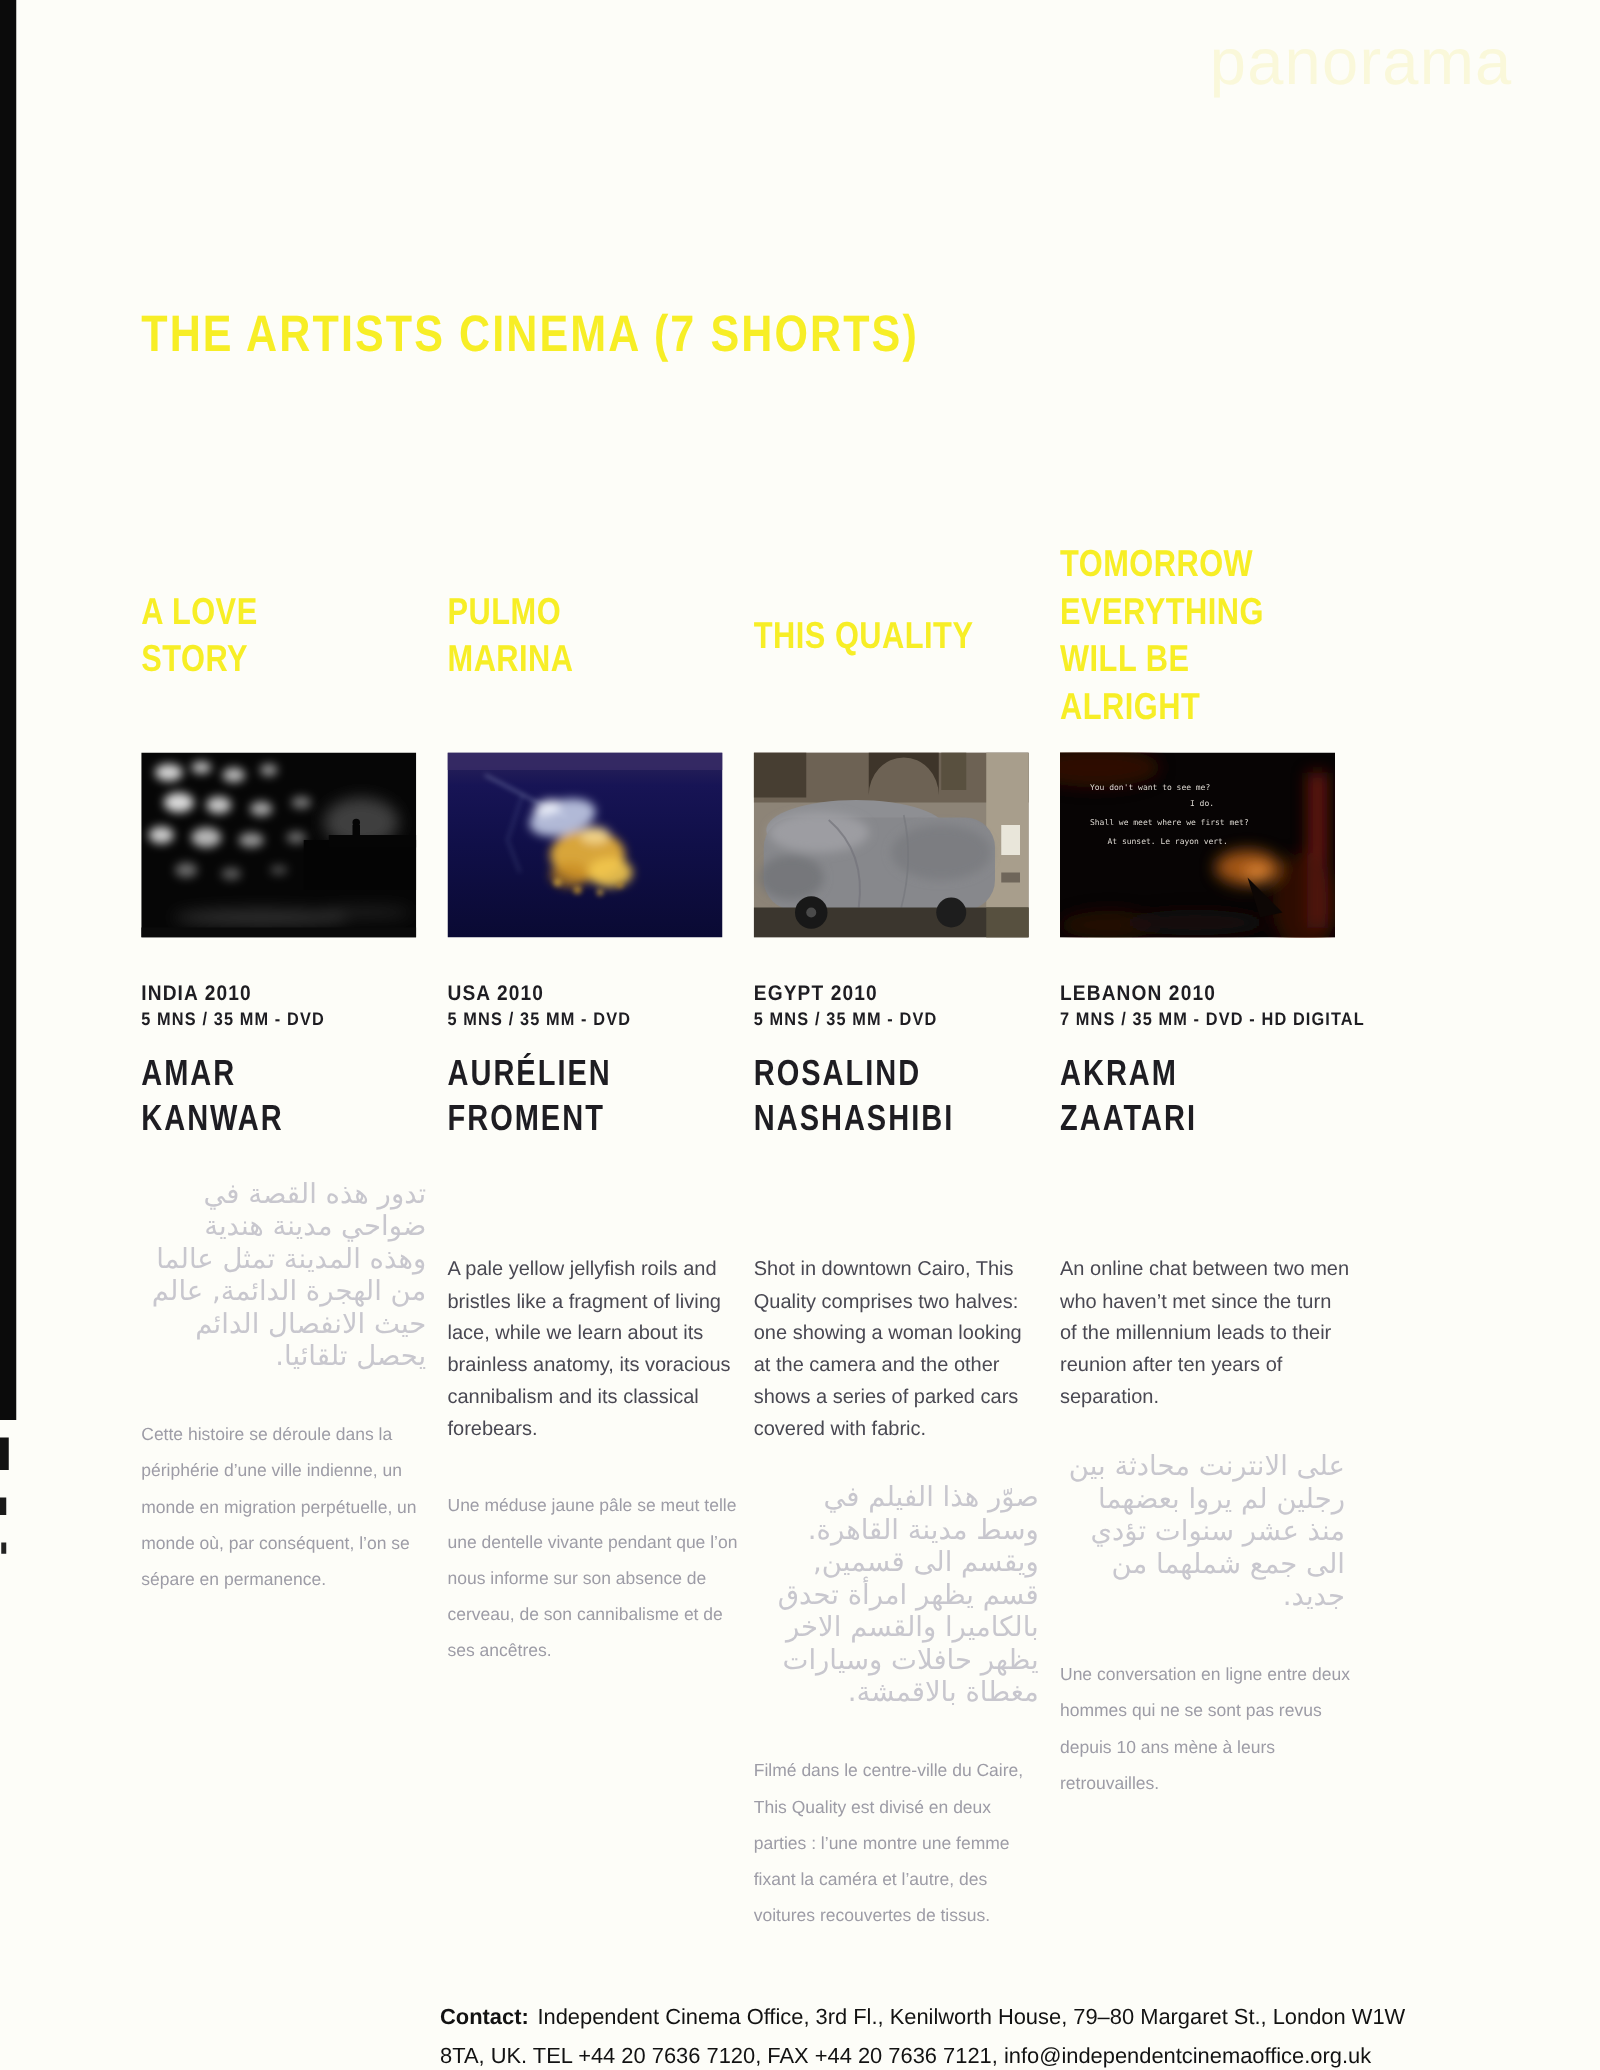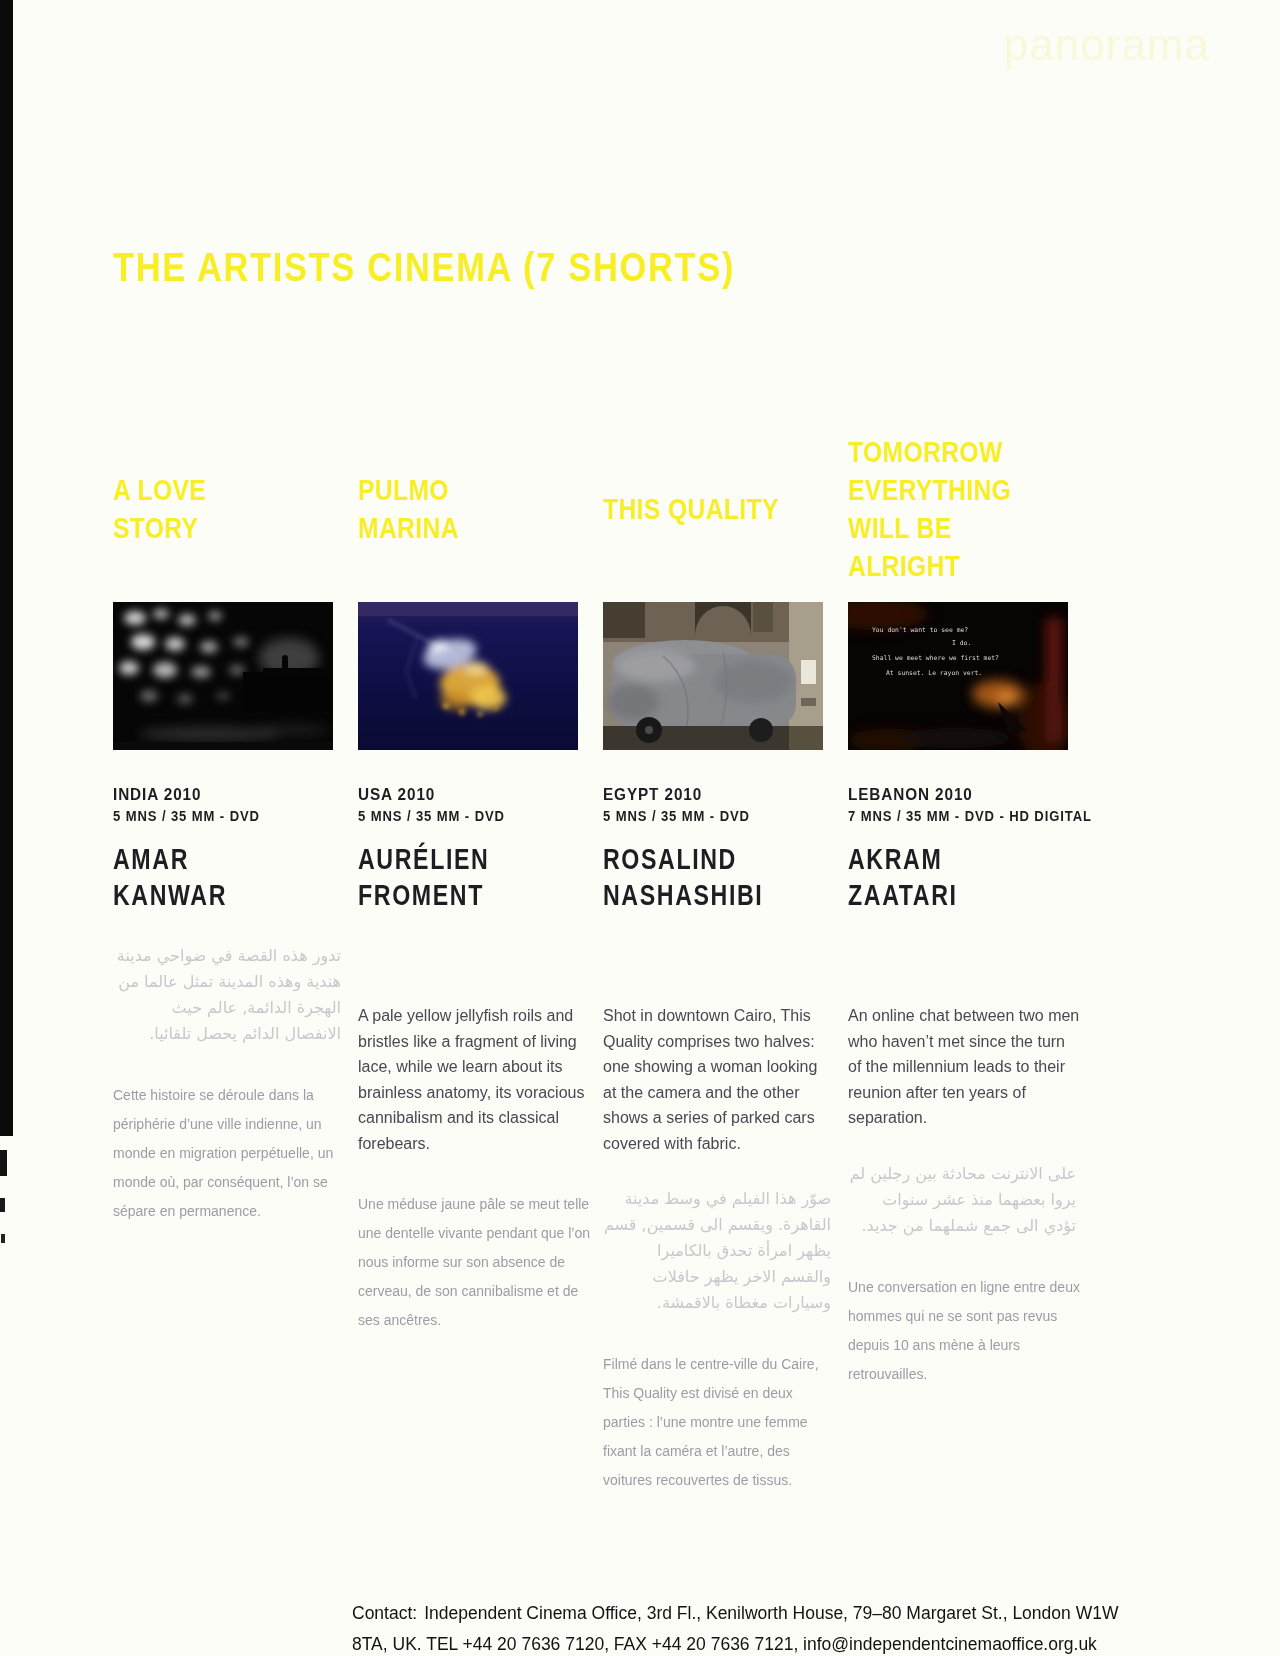--- a/index.html
+++ b/index.html
@@ -12,21 +12,21 @@
     font-family:"Liberation Sans", sans-serif;
   }
   
   .scan-bar{position:absolute;left:0;top:0;width:13px;height:1136px;background:#0b0b0b;}
   .scan-mark-1{position:absolute;left:0;top:1150px;width:7px;height:26px;background:#131313;}
   .scan-mark-2{position:absolute;left:0;top:1198px;width:5px;height:14px;background:#1a1a1a;}
   .scan-mark-3{position:absolute;left:1px;top:1234px;width:4px;height:9px;background:#222;}
 
   .watermark{
     position:absolute;top:20px;right:70px;
-    font-size:44px;font-weight:400;letter-spacing:1px;
+    font-size:52px;font-weight:400;letter-spacing:1px;
     color:#faf8da;
   }
   .page-title{
     position:absolute;left:113px;top:244px;
     font-size:41px;font-weight:700;letter-spacing:2px;
     color:#f7ee26;white-space:nowrap;
     transform:scaleX(.84);transform-origin:left top;
   }
   .columns{
     position:absolute;left:113px;top:450px;
@@ -52,31 +52,31 @@
     transform:scaleX(.8);transform-origin:left top;
   }
   .desc-en{
     margin-top:90px;width:232px;
     font-size:16px;line-height:25.5px;color:#494852;
   }
   .desc-ar{
     margin-top:30px;width:228px;
     direction:rtl;text-align:right;
     font-family:"DejaVu Sans", sans-serif;
-    font-size:16px;line-height:26px;color:#c8c7ce;
+    font-size:22px;line-height:26px;color:#c8c7ce;
   }
   .desc-fr{
     margin-top:34px;width:232px;
     font-size:14px;line-height:29px;color:#9d9ca6;
   }
   .contact{
     position:absolute;left:352px;top:1598px;width:800px;
     font-size:17.5px;line-height:31px;color:#121212;
   }
-  .contact-label{font-weight:400;margin-right:7px;}
+  .contact-label{font-weight:700;margin-right:7px;}
 </style>
 </head>
 <body>
 
 <div class="page">
 
   <svg width="0" height="0" style="position:absolute" aria-hidden="true">
     <defs>
       <filter id="b2" x="-50%" y="-50%" width="200%" height="200%">
           <feGaussianBlur stdDeviation="2"></feGaussianBlur>

